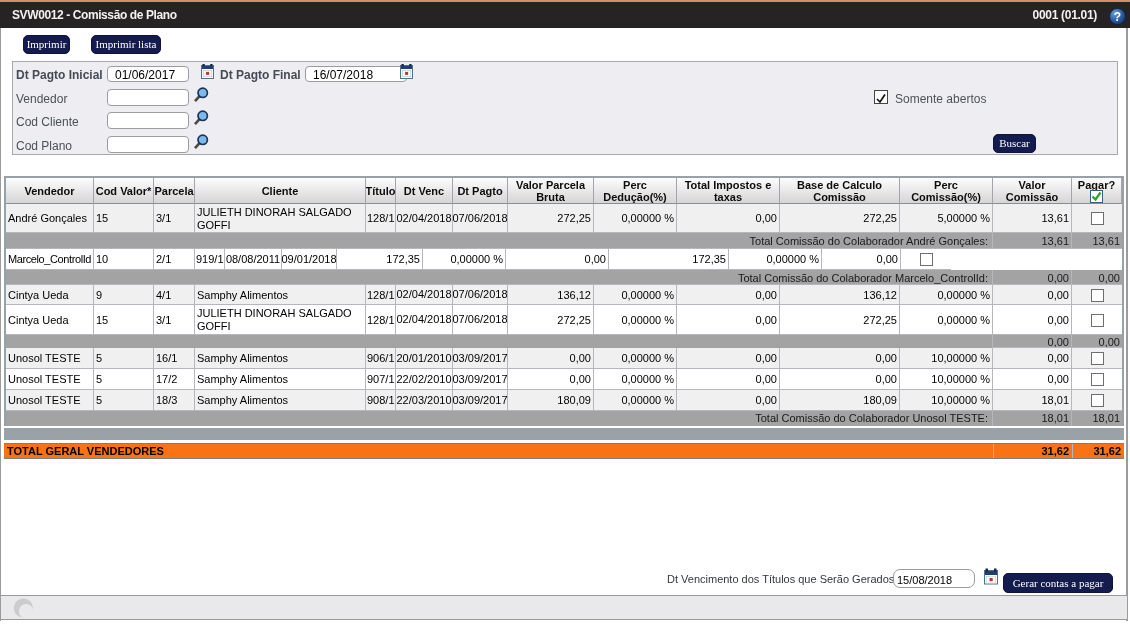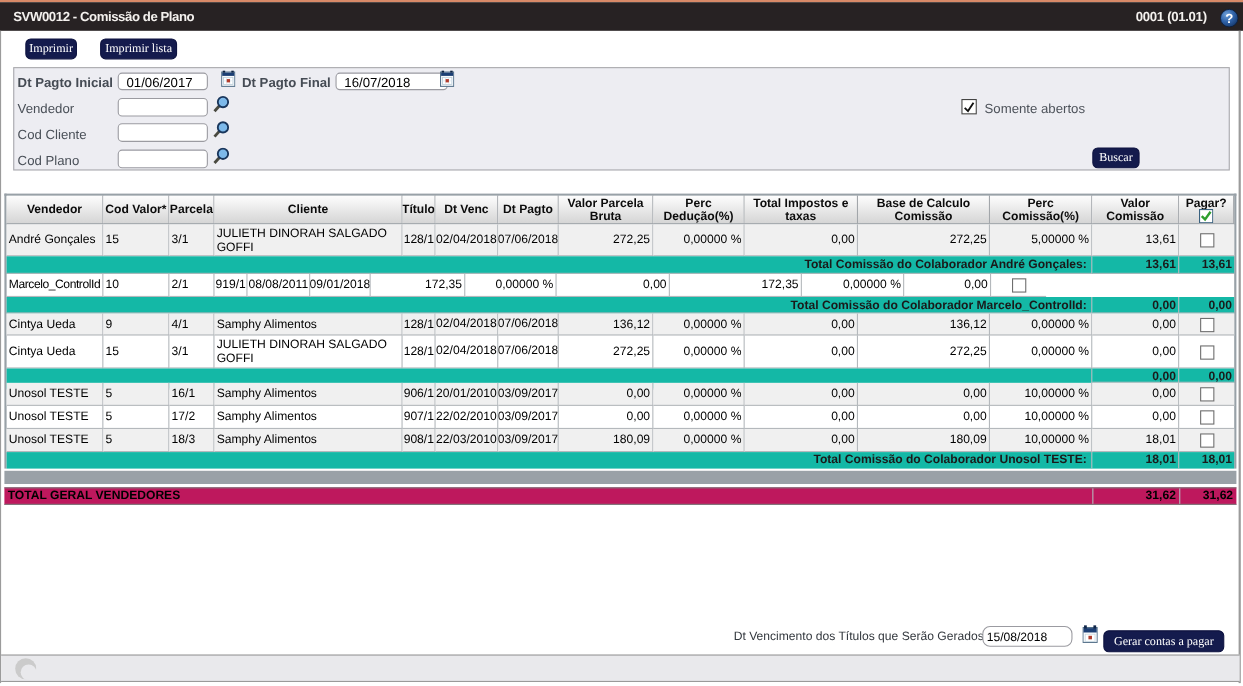--- a/index.html
+++ b/index.html
@@ -27,30 +27,30 @@
 .row { display:flex; }
 .c { box-sizing:border-box; border-right:1px solid #b4b8bc; overflow:hidden; font-size:11px; color:#000; }
 .c:last-child { border-right:none; }
 .hrow .c { background:linear-gradient(#fdfdfd,#d5d5d5); font-weight:bold; display:flex; align-items:center; justify-content:center; text-align:center; line-height:12px; border-right:1px solid #a2a6aa; border-bottom:1px solid #888f94; color:#0c0c0c; }
 .drow .c { padding:1px 2px 0 2px; line-height:13px; border-bottom:1px solid #b4b8bc; white-space:nowrap; display:flex; align-items:center; }
 .drow .c.num { justify-content:flex-end; }
 .drow .c.ctr { justify-content:center; padding:0; }
 .drow .c.w4 { padding-right:0.5px; }
 .drow .c.w3 { white-space:normal; }
 .drow.gr .c { background:#f0f0f0; }
-.yrow .c { background:#14b8a6; font-weight:bold; border-bottom:1px solid #b4b8bc; line-height:12px; color:#1a1a1a; }
+.yrow .c { background:#a3a3a3; font-weight:normal; border-bottom:1px solid #b4b8bc; line-height:12px; color:#1a1a1a; }
 .num { text-align:right; }
 .ctr { text-align:center; padding:1px 0 !important; }
 .cbx { width:13px; height:13px; background:#fff; border:1px solid #6e6e6e; margin:auto; }
 
 .w0{width:88px}.w1{width:60px}.w2{width:41px}.w3{width:171px}.w4{width:30px}.w5{width:57px}.w6{width:55px}.w7{width:86px}.w8{width:83px}.w9{width:103px}.w10{width:120px}.w11{width:93px}.w12{width:79px}.w13{width:50px}
 .wspan{width:987px}
 
 #grayband { left:4px; top:428px; width:1120px; height:12px; background:#9aa1a7; }
-#totalrow { left:4px; top:443px; width:1120px; height:16px; background:#be185d; border-top:1px solid #7d7d7d; border-bottom:1px solid #7d7d7d; }
+#totalrow { left:4px; top:443px; width:1120px; height:16px; background:#f97316; border-top:1px solid #7d7d7d; border-bottom:1px solid #7d7d7d; }
 #botbar { left:1px; top:595px; width:1126px; height:25px; background:#e9e9ec; border-top:1px solid #9a9a9a; border-bottom:1px solid #9a9a9a; }
 </style>
 </head>
 <body>
 <div id="page">
   <div class="abs" id="salmon"></div>
   <div class="abs" id="titlebar">
     <span class="t">SVW0012 - Comissão de Plano</span>
     <span class="v">0001 (01.01)</span>
     <svg class="abs" style="right:4px;top:6px" width="17" height="17" viewBox="0 0 17 17">

